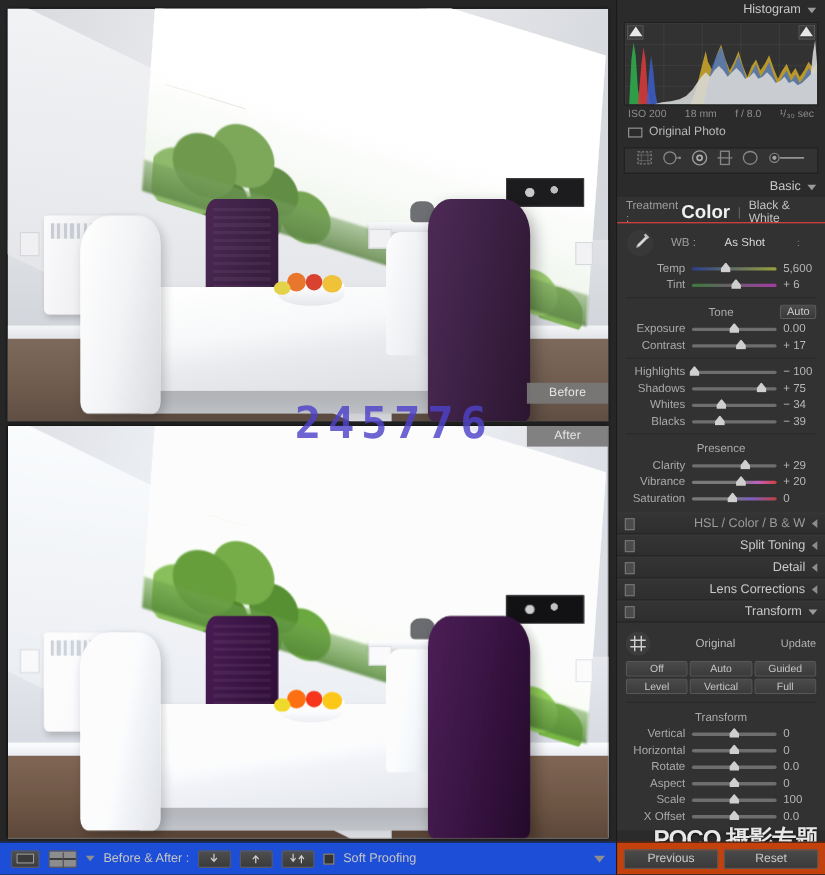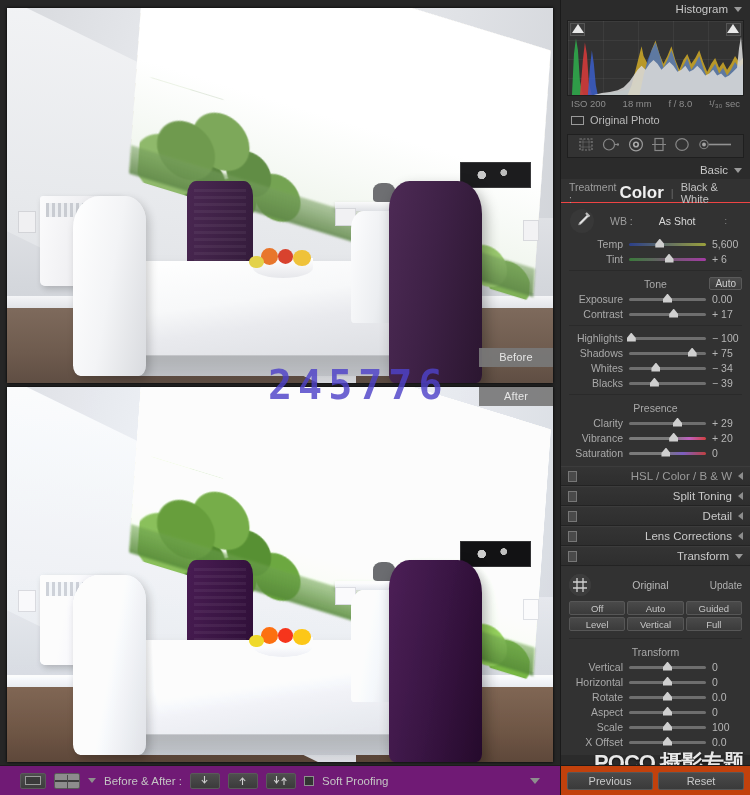--- a/index.html
+++ b/index.html
@@ -191,22 +191,22 @@
   .wm-number {
     position: absolute; left: 268px; top: 362px; z-index: 6;
     font-family: "DejaVu Sans Mono", monospace;
     font-size: 40px; font-weight: 700; letter-spacing: 6px;
     color: #4f42c8; opacity: .82;
   }
 
   
   #toolbar {
     position: absolute; left: 0; top: 765px; width: 560px; height: 30px;
-    background: #701a75; border-top: 1px solid #1c1c1c;
-    display: flex; align-items: center; padding: 0 20px; gap: 8px;
+    background: #1d4ed8; border-top: 1px solid #1c1c1c;
+    display: flex; align-items: center; padding: 0 10px; gap: 8px;
   }
   .tb-btn {
     width: 26px; height: 16px; border: 1px solid #5a5a5a; border-radius: 2px;
     background: linear-gradient(180deg,#4e4e4e,#3d3d3d);
     display:flex; align-items:center; justify-content:center;
   }
   .tb-btn .inner { width:16px; height:9px; border:1px solid #9a9a9a; background:#3a3a3a; }
   .tb-split {
     width: 26px; height: 16px; border: 1px solid #5a5a5a; border-radius: 2px;
     background: linear-gradient(180deg,#8d8d8d 0 46%, #3d3d3d 46% 54%, #8d8d8d 54% 100%);

